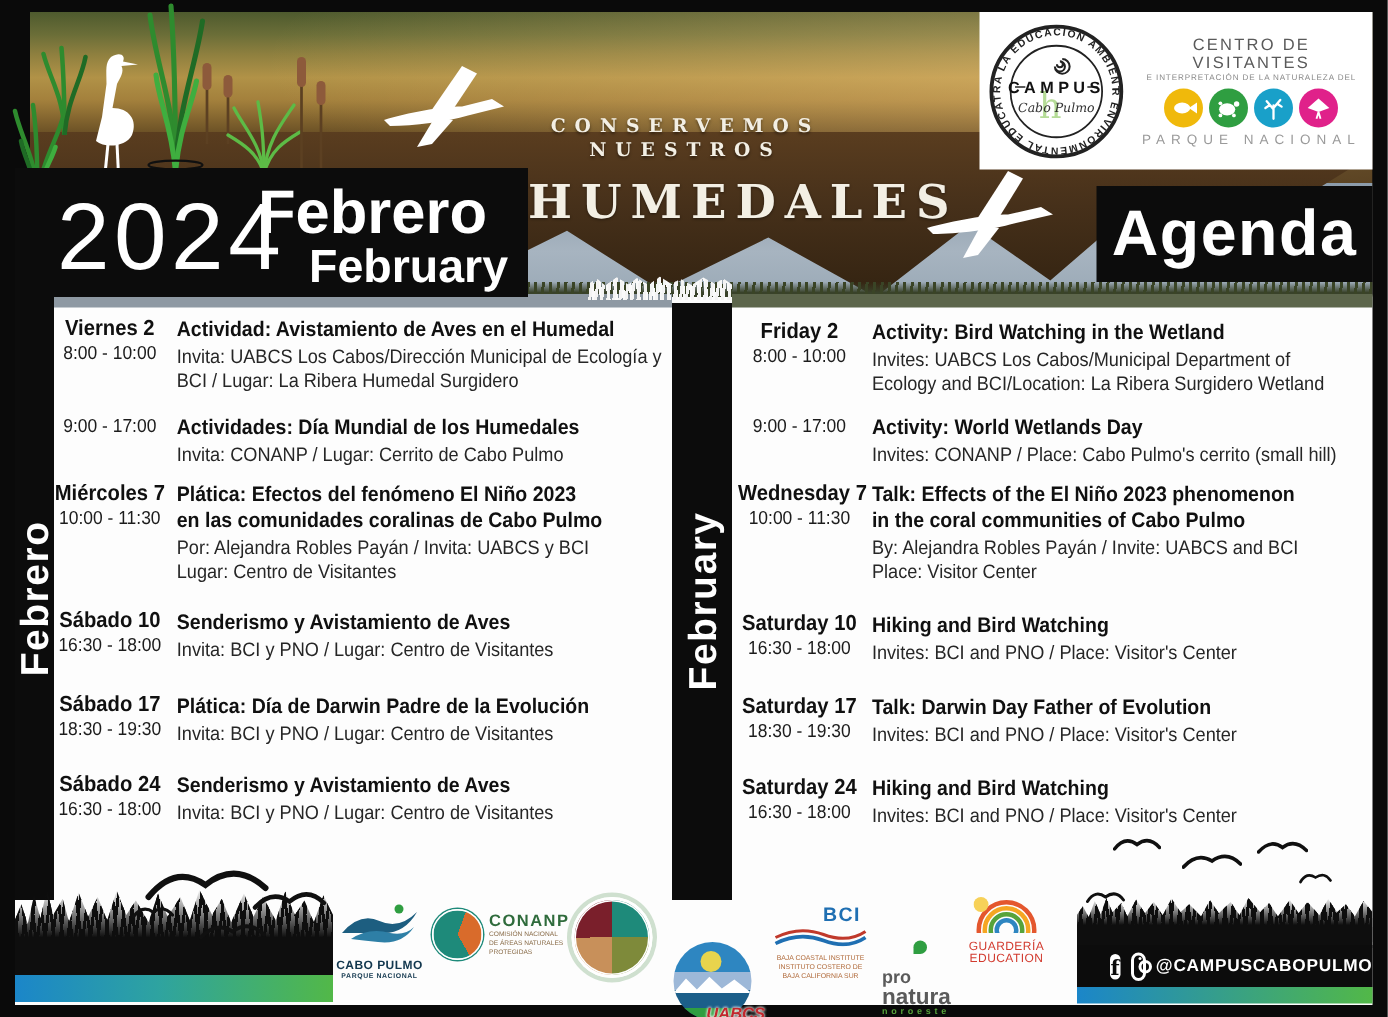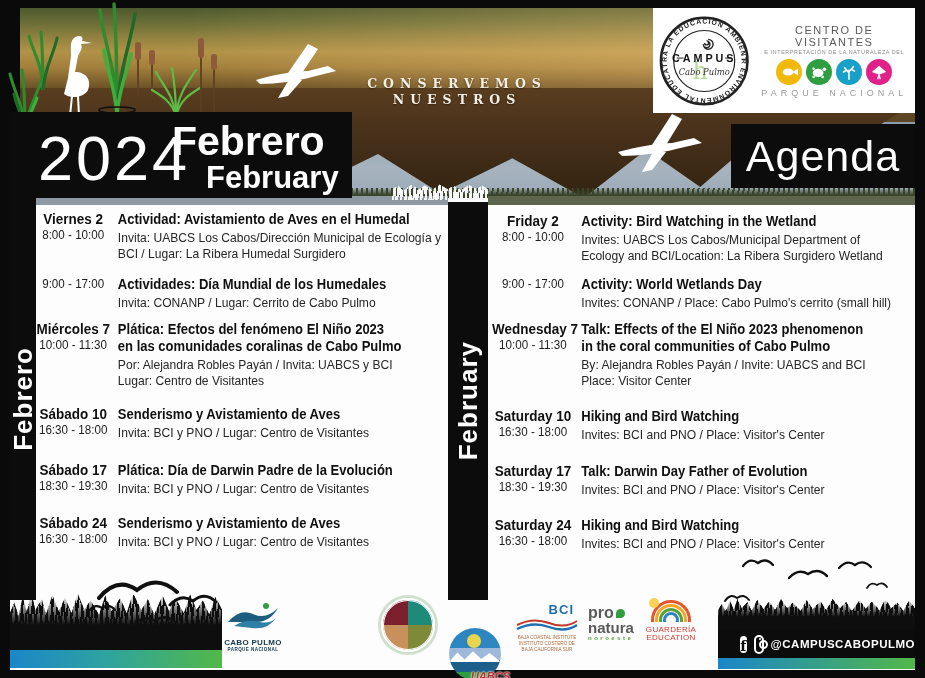--- a/index.html
+++ b/index.html
@@ -33,21 +33,21 @@
   .tagline .t3{font-size:31px;letter-spacing:6px;margin-top:8px;white-space:nowrap;}
 
   
   .title-block{left:10px;top:112px;width:342px;height:86px;background:#0c0c0c;color:#fff;}
   .year{position:absolute;left:28px;top:10px;font-size:63px;letter-spacing:3px;font-weight:400;}
   .month-es{position:absolute;left:162px;top:6px;font-size:41px;font-weight:bold;}
   .month-en{position:absolute;left:196px;top:48px;font-size:31px;font-weight:bold;}
 
   
   .agenda-block{left:731px;top:124px;width:184px;height:64px;background:#0c0c0c;color:#fff;
-     display:flex;align-items:center;justify-content:center;font-size:43px;font-weight:normal;letter-spacing:1px;}
+     display:flex;align-items:center;justify-content:center;font-size:43px;font-weight:bold;letter-spacing:1px;}
 
   
   .logo-box{left:653px;top:8px;width:262px;height:105px;background:#fff;display:flex;align-items:center;gap:6px;padding:0 4px;box-sizing:border-box;}
   .vc{width:156px;text-align:center;color:#555;}
   .vc .vc-title{font-size:11px;letter-spacing:1.5px;color:#5a5a5a;}
   .vc .vc-sub{font-size:5.4px;letter-spacing:.6px;color:#8a8a8a;margin-top:1px;}
   .vc-badges{display:flex;justify-content:center;gap:4px;margin:4px 0 3px;}
   .vc-badge{width:26px;height:26px;border-radius:50%;display:flex;align-items:center;justify-content:center;}
   .vc .vc-park{font-size:9px;letter-spacing:4px;color:#9a9a9a;}
   .vc .vc-name{font-size:20px;font-weight:bold;color:#4c4c4c;letter-spacing:.5px;margin-top:-1px;}
@@ -86,21 +86,21 @@
   .ig::after{content:"";position:absolute;right:1px;top:1px;width:2px;height:2px;background:#fff;border-radius:50%;}
   .handle{color:#fff;font-size:11.5px;font-weight:bold;letter-spacing:.5px;}
 
   
   .cp-line1{font-size:8px;font-weight:bold;color:#12374e;letter-spacing:.3px;}
   .cp-line2{font-size:4.6px;font-weight:bold;color:#12374e;letter-spacing:.4px;}
   .conanp-name{font-size:11px;font-weight:bold;color:#2f6b3c;letter-spacing:1px;}
   .conanp-cap{font-size:4.4px;color:#8a6d4a;line-height:1.3;}
   .bci-name{font-size:13px;font-weight:bold;color:#1f6fb2;letter-spacing:1px;}
   .bci-cap{font-size:4.6px;color:#b06a3a;line-height:1.35;}
-  .pn-1{font-size:16px;font-weight:bold;color:#5a5a5a;line-height:.9;}
+  .pn-1{font-size:12px;font-weight:bold;color:#5a5a5a;line-height:.9;margin-top:40px;}
   .pn-2{font-size:15px;font-weight:bold;color:#5a5a5a;line-height:1;}
   .pn-3{font-size:6px;letter-spacing:2.5px;color:#57a33b;font-weight:bold;}
   .ga-t{font-size:8px;font-weight:normal;color:#d23b2f;line-height:1.05;letter-spacing:.3px;}
   .uabcs-txt{position:absolute;right:-6px;bottom:6px;color:#c1272d;font-weight:bold;font-style:italic;font-size:11px;text-shadow:0 0 2px #fff,0 0 2px #fff;}
 </style>
 </head>
 <body>
 
 <div class="poster">
 
@@ -176,20 +176,21 @@
   <svg class="abs" style="left:612px;top:110px" width="94" height="64" viewBox="0 0 94 64">
     <path d="M6 42 C24 37 46 33 60 33 L82 28 L90 33 L64 39 C50 43 26 46 10 46 Z" fill="#fff"></path>
     <path d="M40 35 L60 4 L70 9 L54 35 Z" fill="#fff"></path>
     <path d="M42 40 L30 62 L40 60 L54 42 Z" fill="#fff"></path>
   </svg>
   <div class="abs grass-white" style="left:392px;top:184px;width:96px;height:16px"></div>
 
   <div class="abs tagline">
     <div class="t1">CONSERVEMOS</div>
     <div class="t2">NUESTROS</div>
+    <div class="t3">HUMEDALES</div>
   </div>
 
   <div class="abs title-block">
     <div class="year">2024</div>
     <div class="month-es">Febrero</div>
     <div class="month-en">February</div>
   </div>
 
   <div class="abs logo-box">
     <svg width="96" height="96" viewBox="0 0 96 96">
@@ -426,20 +427,29 @@
   <div class="partner" style="left:224px;top:600px;width:58px">
     <svg width="54" height="34" viewBox="0 0 54 34">
       <path d="M2 22 Q14 8 27 14 Q40 20 52 8 Q44 22 30 22 Q16 22 2 22 Z" fill="#1d5e80"></path>
       <path d="M8 26 Q20 18 34 22 Q44 24 50 18 Q42 30 26 28 Q16 27 8 26 Z" fill="#2e7fa6"></path>
       <circle cx="40" cy="6" r="3" fill="#2f9e41"></circle>
     </svg>
     <div class="cp-line1">CABO PULMO</div>
     <div class="cp-line2">PARQUE NACIONAL</div>
   </div>
 
+  <div class="partner" style="left:288px;top:606px;width:88px;display:flex;align-items:center;gap:4px;text-align:left">
+    <span style="flex:none;width:32px;height:32px;border-radius:50%;background:conic-gradient(from 20deg,#d96b2b 0 130deg,#1e8a7a 130deg 360deg);border:1.5px solid #fff;box-shadow:0 0 0 1px #1e8a7a"></span>
+    <span>
+      <div class="conanp-name">CONANP</div>
+      <div class="conanp-cap" style="white-space:pre-line">COMISIÓN NACIONAL
+DE ÁREAS NATURALES
+PROTEGIDAS</div>
+    </span>
+  </div>
 
   <div class="partner" style="left:380px;top:598px;width:56px">
     <span style="display:inline-block;width:50px;height:50px;border-radius:50%;border:2px solid #fff;box-shadow:0 0 0 3px #cfe0cf, inset 0 0 0 1px #fff;background:conic-gradient(#1e8a7a 0 90deg,#7e8a3a 90deg 180deg,#c8905a 180deg 270deg,#7a1f2b 270deg 360deg)"></span>
   </div>
 
   <div class="partner" style="left:446px;top:628px;width:58px;height:60px">
     <span style="display:inline-block;width:52px;height:52px;border-radius:50%;background:linear-gradient(180deg,#2e86c1 0 38%,#9db8d8 38% 62%,#1c5f8a 62%);position:relative;overflow:hidden">
       <span style="position:absolute;left:18px;top:6px;width:14px;height:14px;border-radius:50%;background:#e8d44d"></span>
       <span style="position:absolute;left:0;top:22px;width:52px;height:12px;background:#fff;clip-path:polygon(0 100%,16% 20%,30% 80%,46% 10%,62% 75%,78% 25%,100% 100%)"></span>
       <span style="position:absolute;left:0;bottom:0;width:52px;height:8px;background:#2f9e41"></span>

